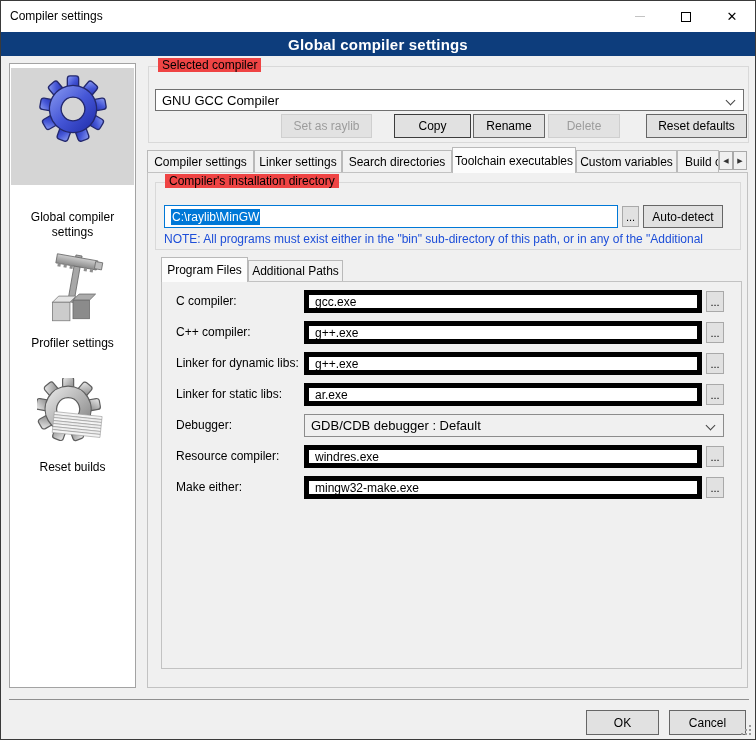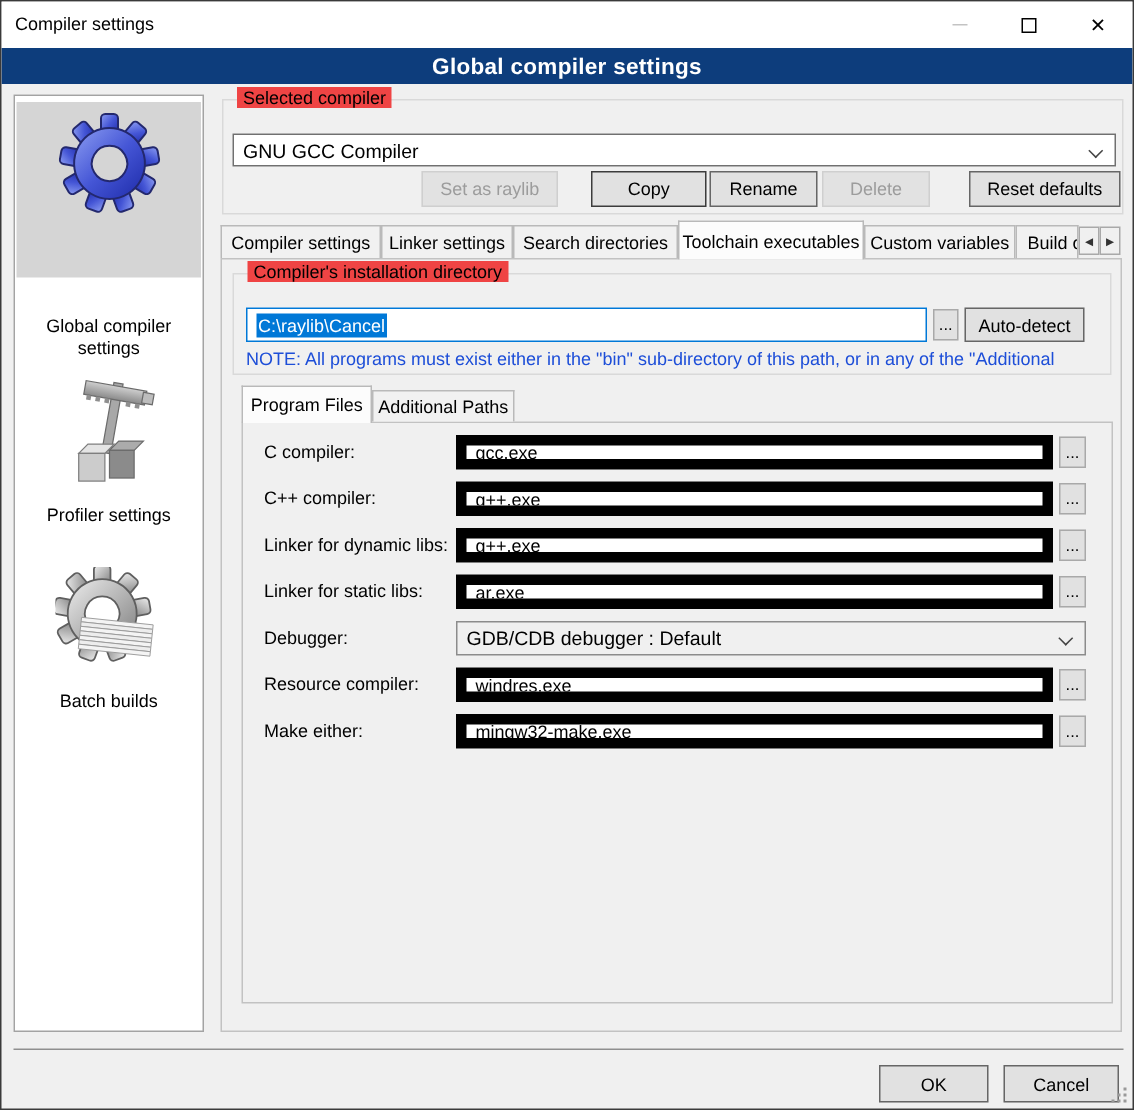--- a/index.html
+++ b/index.html
@@ -45,21 +45,21 @@
   .tab.active{top:146px;height:26px;background:#fcfcfc;z-index:3;}
   .tab.clip{justify-content:flex-start;padding-left:7px;}
   .subtab{position:absolute;top:259px;height:21px;background:#f1f1f1;border:1px solid #b9b9b9;border-bottom:none;display:flex;align-items:center;justify-content:center;font-size:12px;z-index:2;white-space:nowrap;overflow:hidden;}
   .subtab.active{top:256px;height:25px;background:#fcfcfc;z-index:3;}
   .tabarrow{position:absolute;top:150px;width:14px;height:19px;background:#f0f0f0;border:1px solid #a9a9a9;display:flex;align-items:center;justify-content:center;font-size:7px;color:#333;z-index:4;}
 
   .page{position:absolute;left:146px;top:171px;width:601px;height:516px;background:#f0f0f0;border:1px solid #c2c2c2;z-index:1;}
   .innerpage{position:absolute;left:160px;top:280px;width:581px;height:388px;background:#f0f0f0;border:1px solid #c2c2c2;z-index:1;}
 
   
-  .field{position:absolute;background:#fff;border:7px solid #000000;display:flex;align-items:center;padding:0 6px;font-size:12px;white-space:nowrap;overflow:hidden;}
+  .field{position:absolute;background:#fff;border:5px solid #000000;display:flex;align-items:center;padding:0 6px;font-size:12px;white-space:nowrap;overflow:hidden;}
   .field.focused{border:1px solid #0078d7;}
   .selection{background:#0078d7;color:#fff;padding:1px 1px;}
   .rowlabel{position:absolute;font-size:12px;color:#000;white-space:nowrap;}
   .note{position:absolute;font-size:12px;white-space:nowrap;overflow:hidden;}
 
   .divider{position:absolute;left:8px;top:698px;width:740px;height:1px;background:#8f8f8f;}
   .grip{position:absolute;right:4px;bottom:4px;width:12px;height:12px;}
   .grip i{position:absolute;width:2px;height:2px;background:#9a9a9a;}
 </style>
 </head>
@@ -168,21 +168,21 @@
           <rect x="16" y="39" width="48" height="3" fill="#ededed" stroke="#999" stroke-width="0.6"></rect>
           <rect x="16" y="42" width="48" height="3" fill="#f4f4f4" stroke="#999" stroke-width="0.6"></rect>
           <rect x="16" y="45" width="48" height="3" fill="#ededed" stroke="#999" stroke-width="0.6"></rect>
           <rect x="16" y="48" width="48" height="3" fill="#f4f4f4" stroke="#999" stroke-width="0.6"></rect>
           <rect x="16" y="51" width="48" height="3" fill="#ededed" stroke="#999" stroke-width="0.6"></rect>
           <rect x="16" y="54" width="48" height="3" fill="#f4f4f4" stroke="#999" stroke-width="0.6"></rect>
         </g>
       </svg>
     </div>
     <div class="side-item" style="top:396px;">
-      <div class="side-label">Batch builds</div>
+      <div class="side-label">Reset builds</div>
     </div>
   </div>
 
   <div class="groupbox" style="left:147px;top:65px;width:601px;height:77px;">
     <span class="grouplabel">Selected compiler</span>
   </div>
   <div class="combo" style="left:154px;top:88px;width:589px;height:22px;">
     <span>GNU GCC Compiler</span>
     <span class="chev"></span>
   </div>
@@ -204,21 +204,21 @@
   <div class="tabarrow" style="left:732px;">
       <span>▶</span>
     </div>
 
   <div class="page"></div>
 
   <div class="groupbox" style="left:154px;top:181px;width:586px;height:68px;z-index:2;">
     <span class="grouplabel">Compiler's installation directory</span>
   </div>
   <div class="field focused" style="left:163px;top:204px;width:454px;height:23px;z-index:2;">
-    <span class="selection">C:\raylib\Cancel</span>
+    <span class="selection">C:\raylib\MinGW</span>
   </div>
   <div class="btn small" style="left:621px;top:205px;width:17px;height:21px;border-color:#a9a9a9;z-index:2;">...</div>
   <div class="btn" style="left:642px;top:204px;width:80px;height:23px;z-index:2;">Auto-detect</div>
   <div class="note" style="left:163px;top:231px;width:572px;color:#1d4ed8;z-index:2;">NOTE: All programs must exist either in the "bin" sub-directory of this path, or in any of the "Additional</div>
 
   <div class="subtab active" style="left:160px;width:87px;">Program Files</div>
   <div class="subtab" style="left:247px;width:95px;">Additional Paths</div>
   <div class="innerpage"></div>
 
   <div class="rowlabel" style="left:175px;top:293px;z-index:2;">C compiler:</div>

